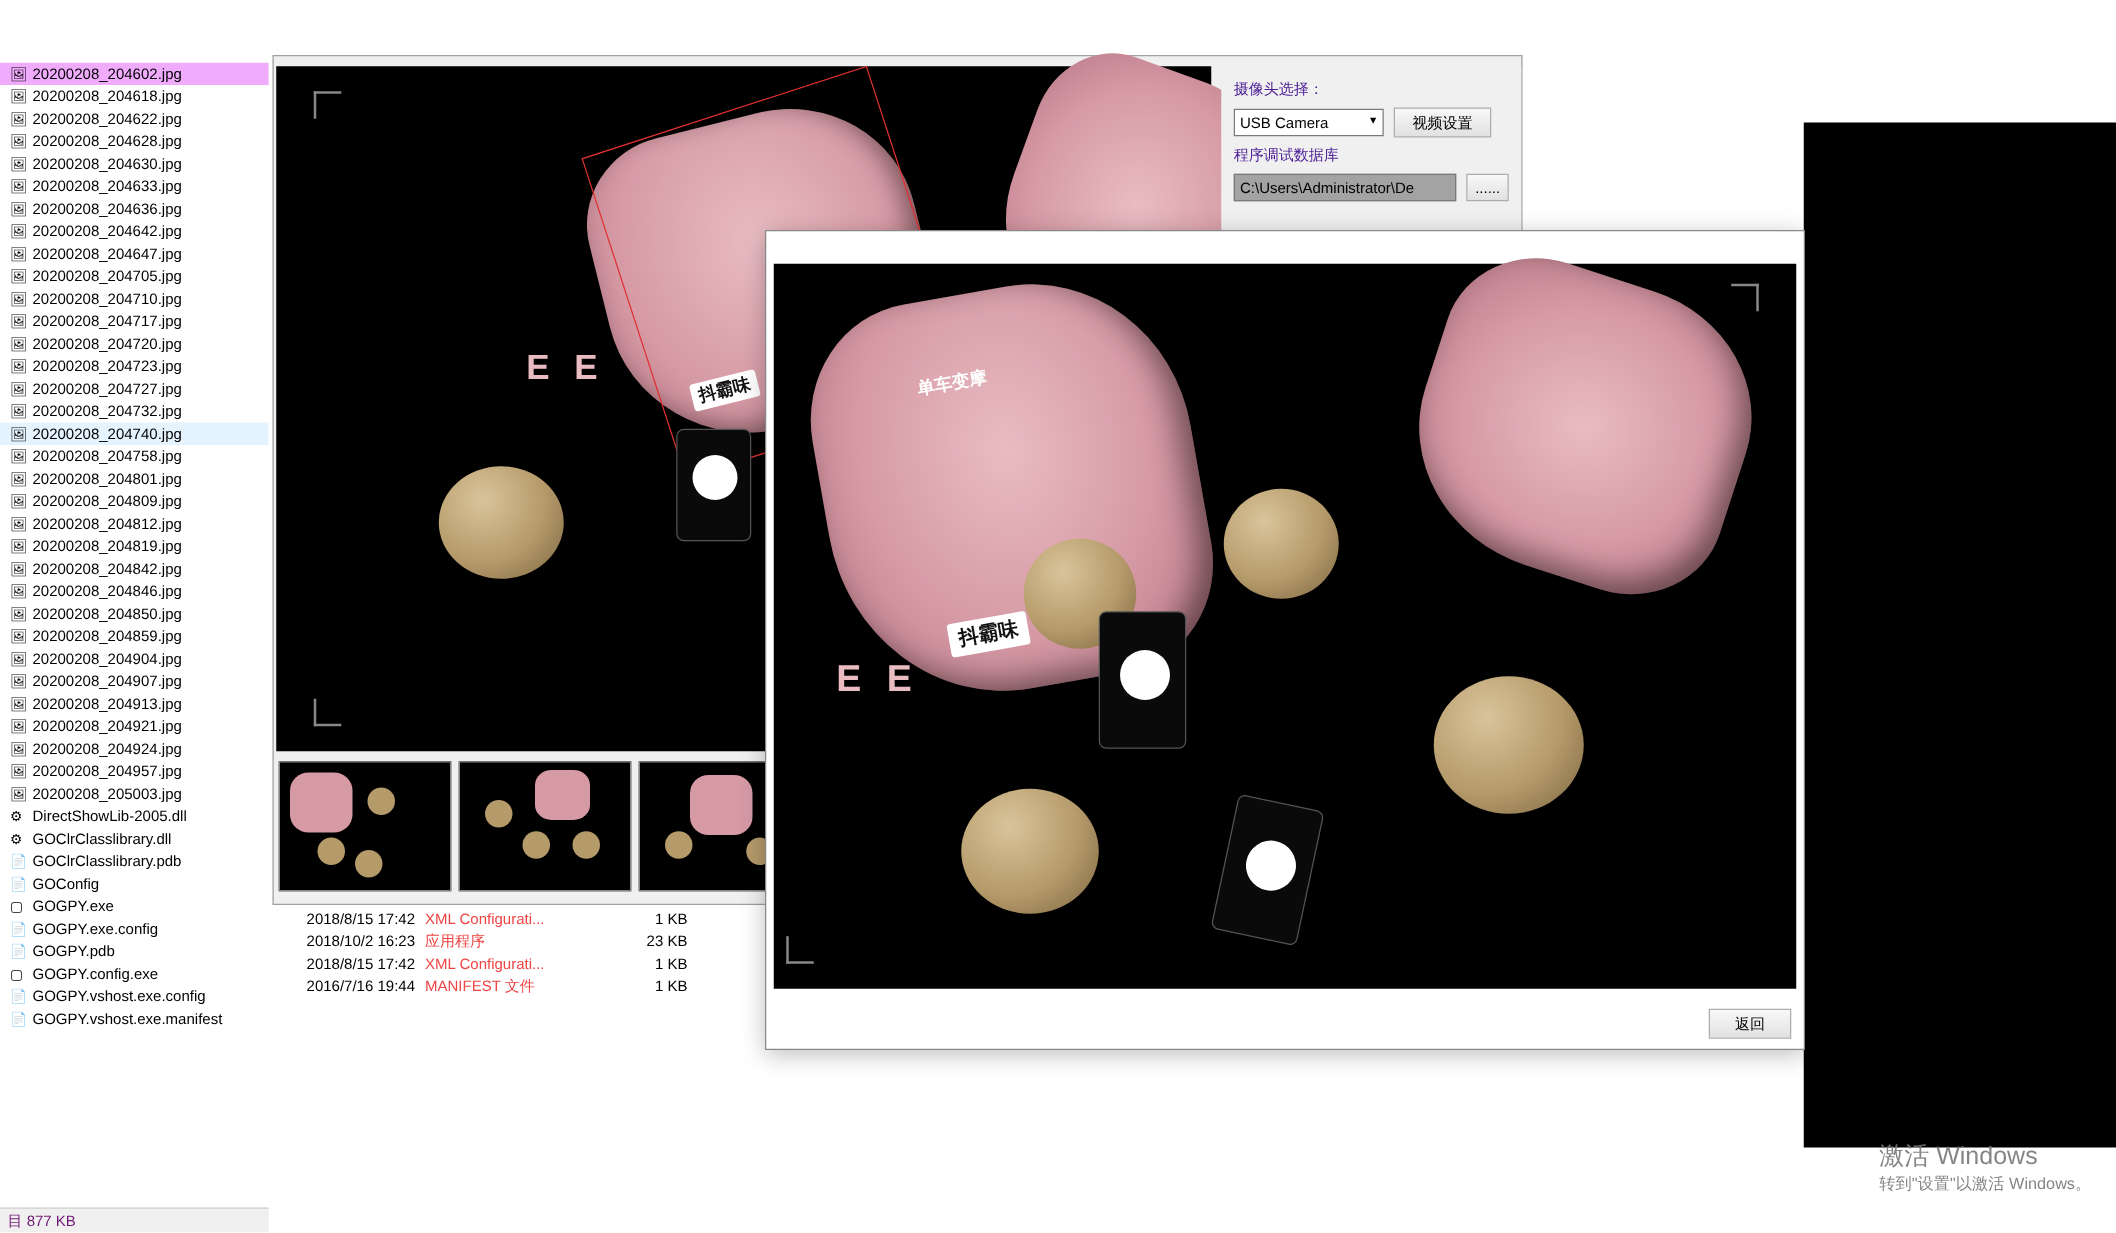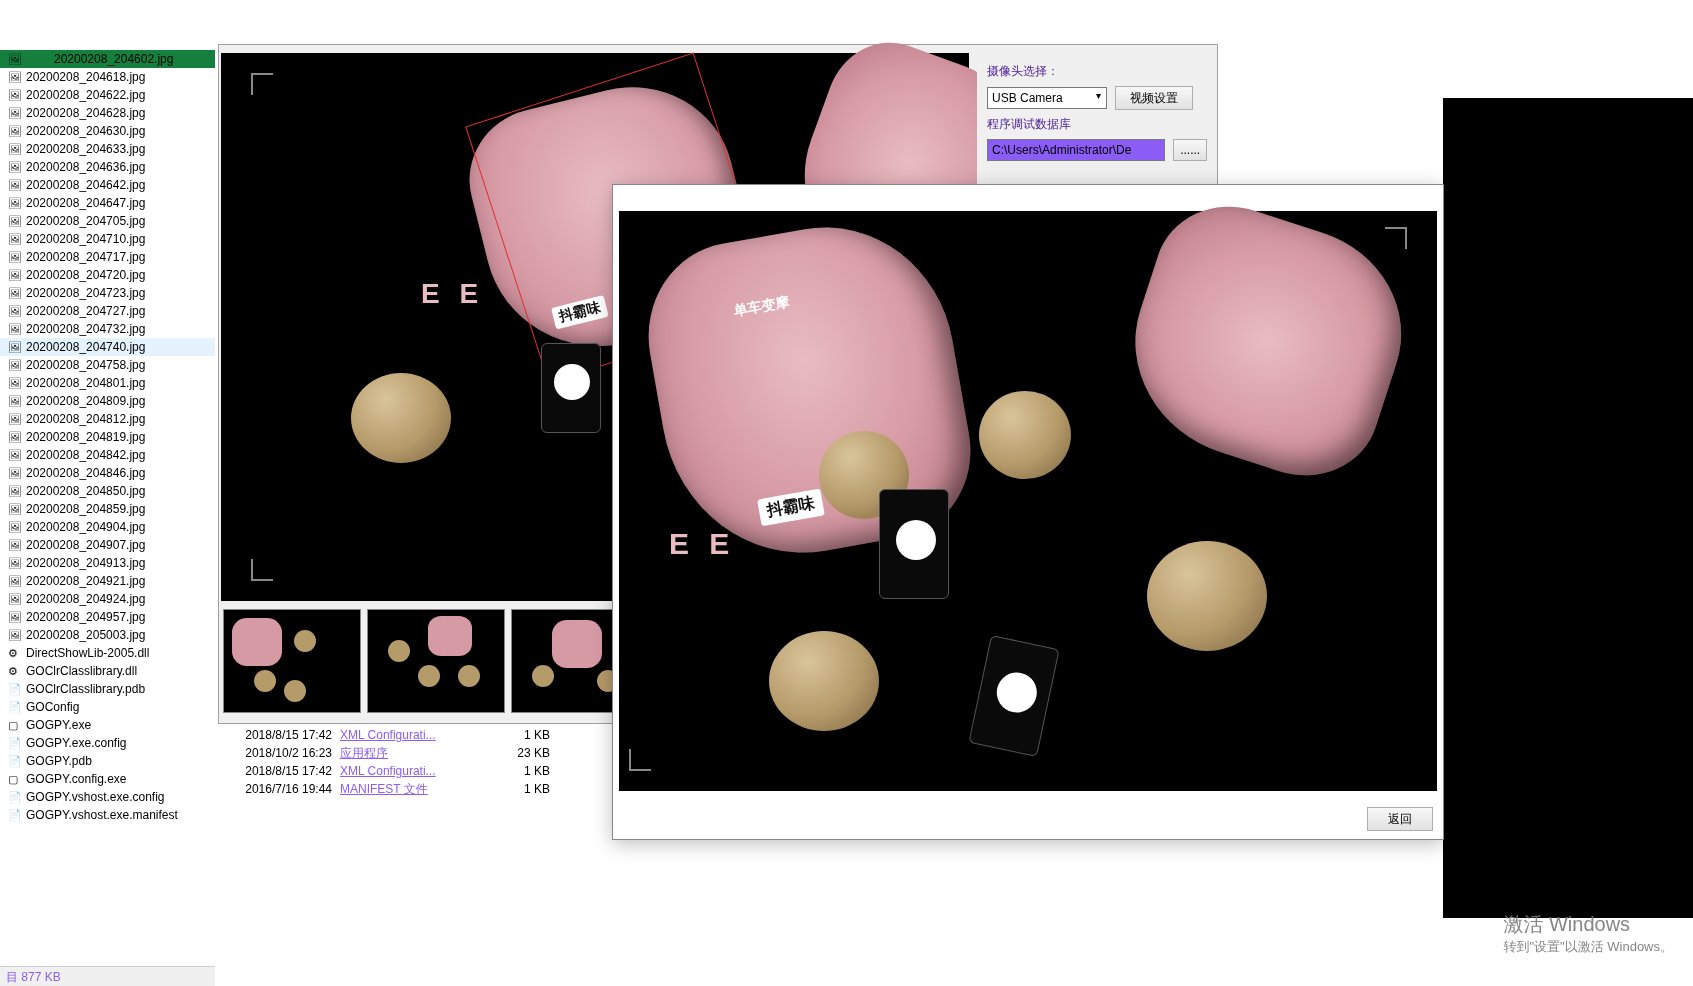--- a/index.html
+++ b/index.html
@@ -7,39 +7,39 @@
 
 
 .file-list {
   position: absolute; left: 0; top: 50px; width: 215px; height: 880px;
   background: #fff; overflow: hidden;
 }
 .file-row {
   display: flex; align-items: center; height: 18px; padding-left: 8px;
   white-space: nowrap; cursor: default;
 }
-.file-row.selected { background: #15803d; gap: 28px; }
+.file-row.selected { background: #f0abfc; }
 .file-row.highlighted { background: #e5f3ff; }
 .file-icon {
   width: 14px; height: 14px; margin-right: 4px; display: inline-block;
   flex-shrink: 0;
 }
 .file-icon.img::before { content: "🖼"; font-size: 11px; line-height: 14px; }
 .file-icon.dll::before { content: "⚙"; font-size: 11px; line-height: 14px; }
 .file-icon.pdb::before { content: "📄"; font-size: 11px; line-height: 14px; }
 .file-icon.cfg::before { content: "📄"; font-size: 11px; line-height: 14px; }
 .file-icon.exe::before { content: "▢"; font-size: 11px; line-height: 14px; }
 .file-icon.man::before { content: "📄"; font-size: 11px; line-height: 14px; }
 .file-label { color: #000; }
 
 
 .status-bar {
   position: absolute; left: 0; bottom: 0; width: 215px; height: 20px;
   background: #f0f0f0; border-top: 1px solid #d0d0d0;
-  padding-left: 6px; line-height: 20px; color: #8b5cf6;
+  padding-left: 6px; line-height: 20px; color: #701a75;
 }
 
 
 .camera-window {
   position: absolute; left: 218px; top: 44px; width: 1000px; height: 680px;
   background: #f0f0f0; border: 1px solid #a0a0a0;
 }
 .camera-preview {
   position: absolute; left: 2px; top: 8px; width: 748px; height: 548px;
   background: #000;
@@ -80,35 +80,35 @@
   height: 22px; border: 1px solid #7a7a7a; background: #fff; padding: 0 4px;
   width: 120px; appearance: none; position: relative;
 }
 .select-wrap { position: relative; width: 120px; }
 .select-wrap::after { content:"▾"; position:absolute; right:6px; top:3px; font-size:10px; pointer-events:none; }
 .ctrl-btn {
   height: 24px; padding: 0 14px; border: 1px solid #adadad;
   background: linear-gradient(#f8f8f8,#e1e1e1); cursor: pointer;
 }
 .ctrl-input {
-  height: 22px; border: 1px solid #7a7a7a; background: #8b5cf6; padding: 0 4px;
+  height: 22px; border: 1px solid #7a7a7a; background: #a3a3a3; padding: 0 4px;
   width: 180px;
 }
 .ctrl-browse {
   height: 22px; width: 34px; border: 1px solid #adadad;
   background: linear-gradient(#f8f8f8,#e1e1e1); cursor: pointer;
 }
 
 
 .details {
   position: absolute; left: 220px; top: 726px; width: 390px;
 }
 .details-row { display: flex; height: 18px; align-items: center; }
 .details-row .c-date { width: 120px; text-align: right; padding-right: 8px; color:#000; }
-.details-row .c-type { width: 140px; color:#8b5cf6;text-decoration:underline; }
+.details-row .c-type { width: 140px; color:#ef4444; }
 .details-row .c-size { width: 70px; text-align: right; color:#000; }
 
 
 .formshow {
   position: absolute; left: 612px; top: 184px; width: 832px; height: 656px;
   background: #fff; border: 1px solid #888; box-shadow: 0 4px 18px rgba(0,0,0,.25);
   z-index: 50;
 }
 .formshow-title {
   height: 22px; padding: 0 8px; line-height: 22px; color: #000;

